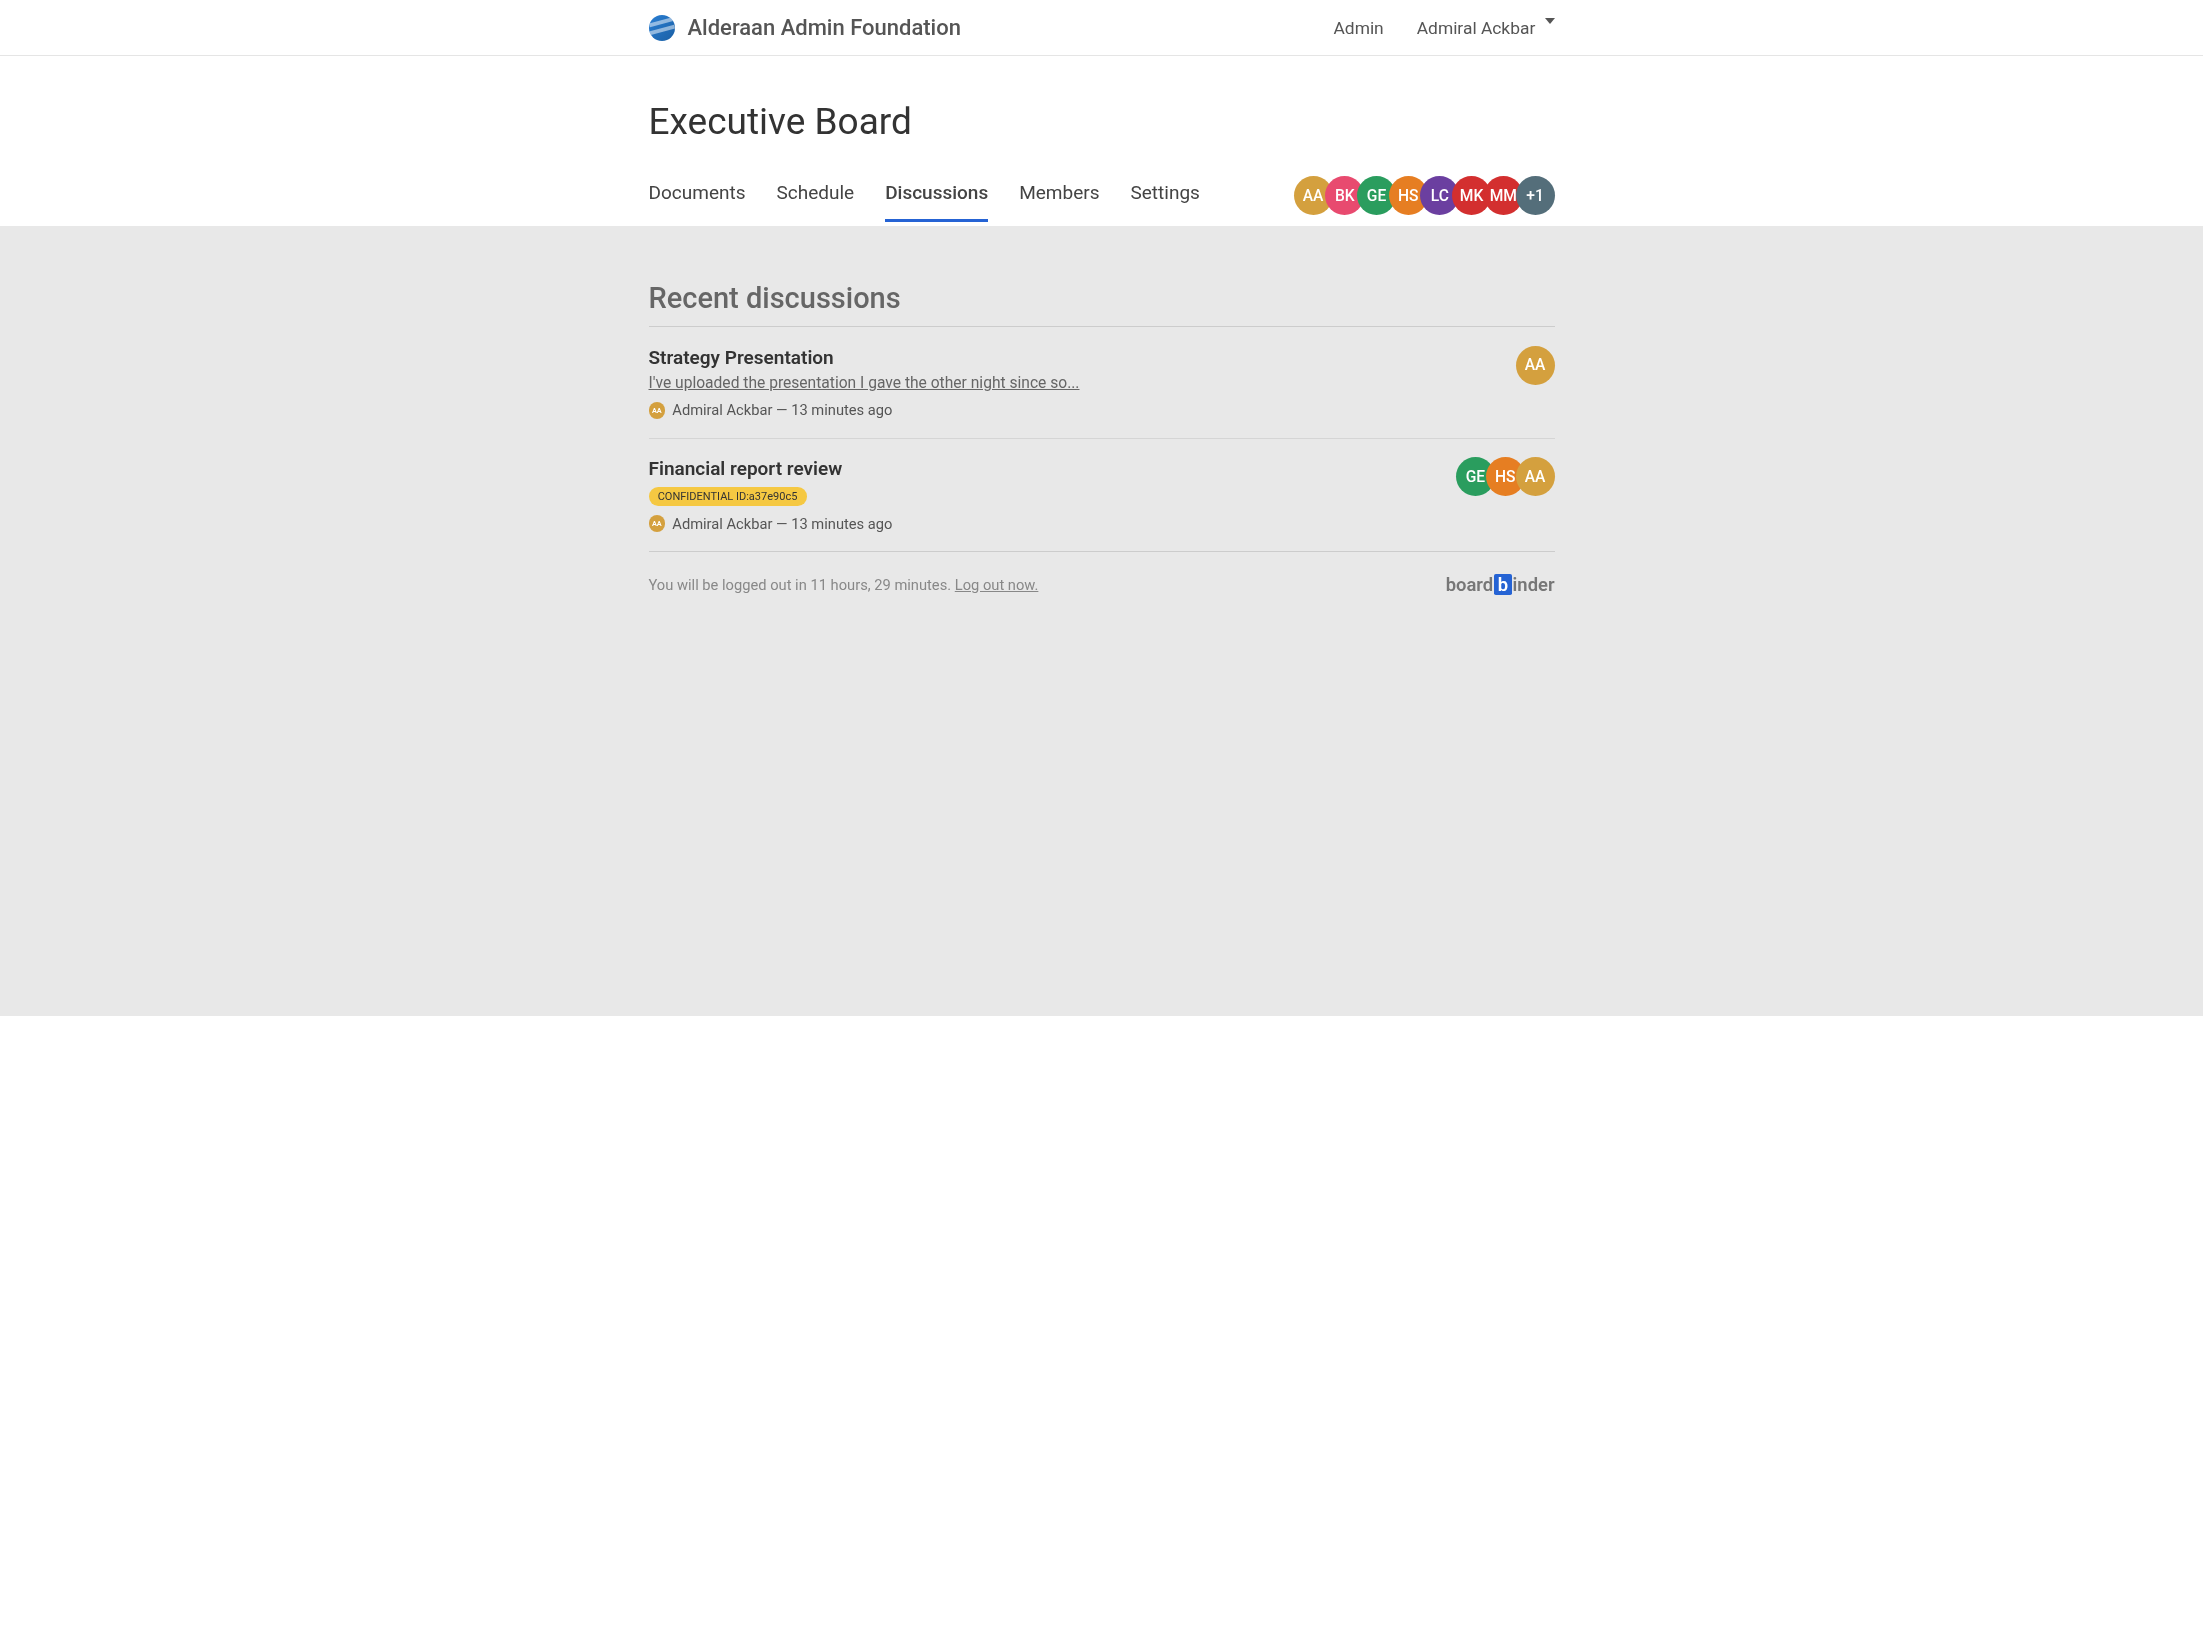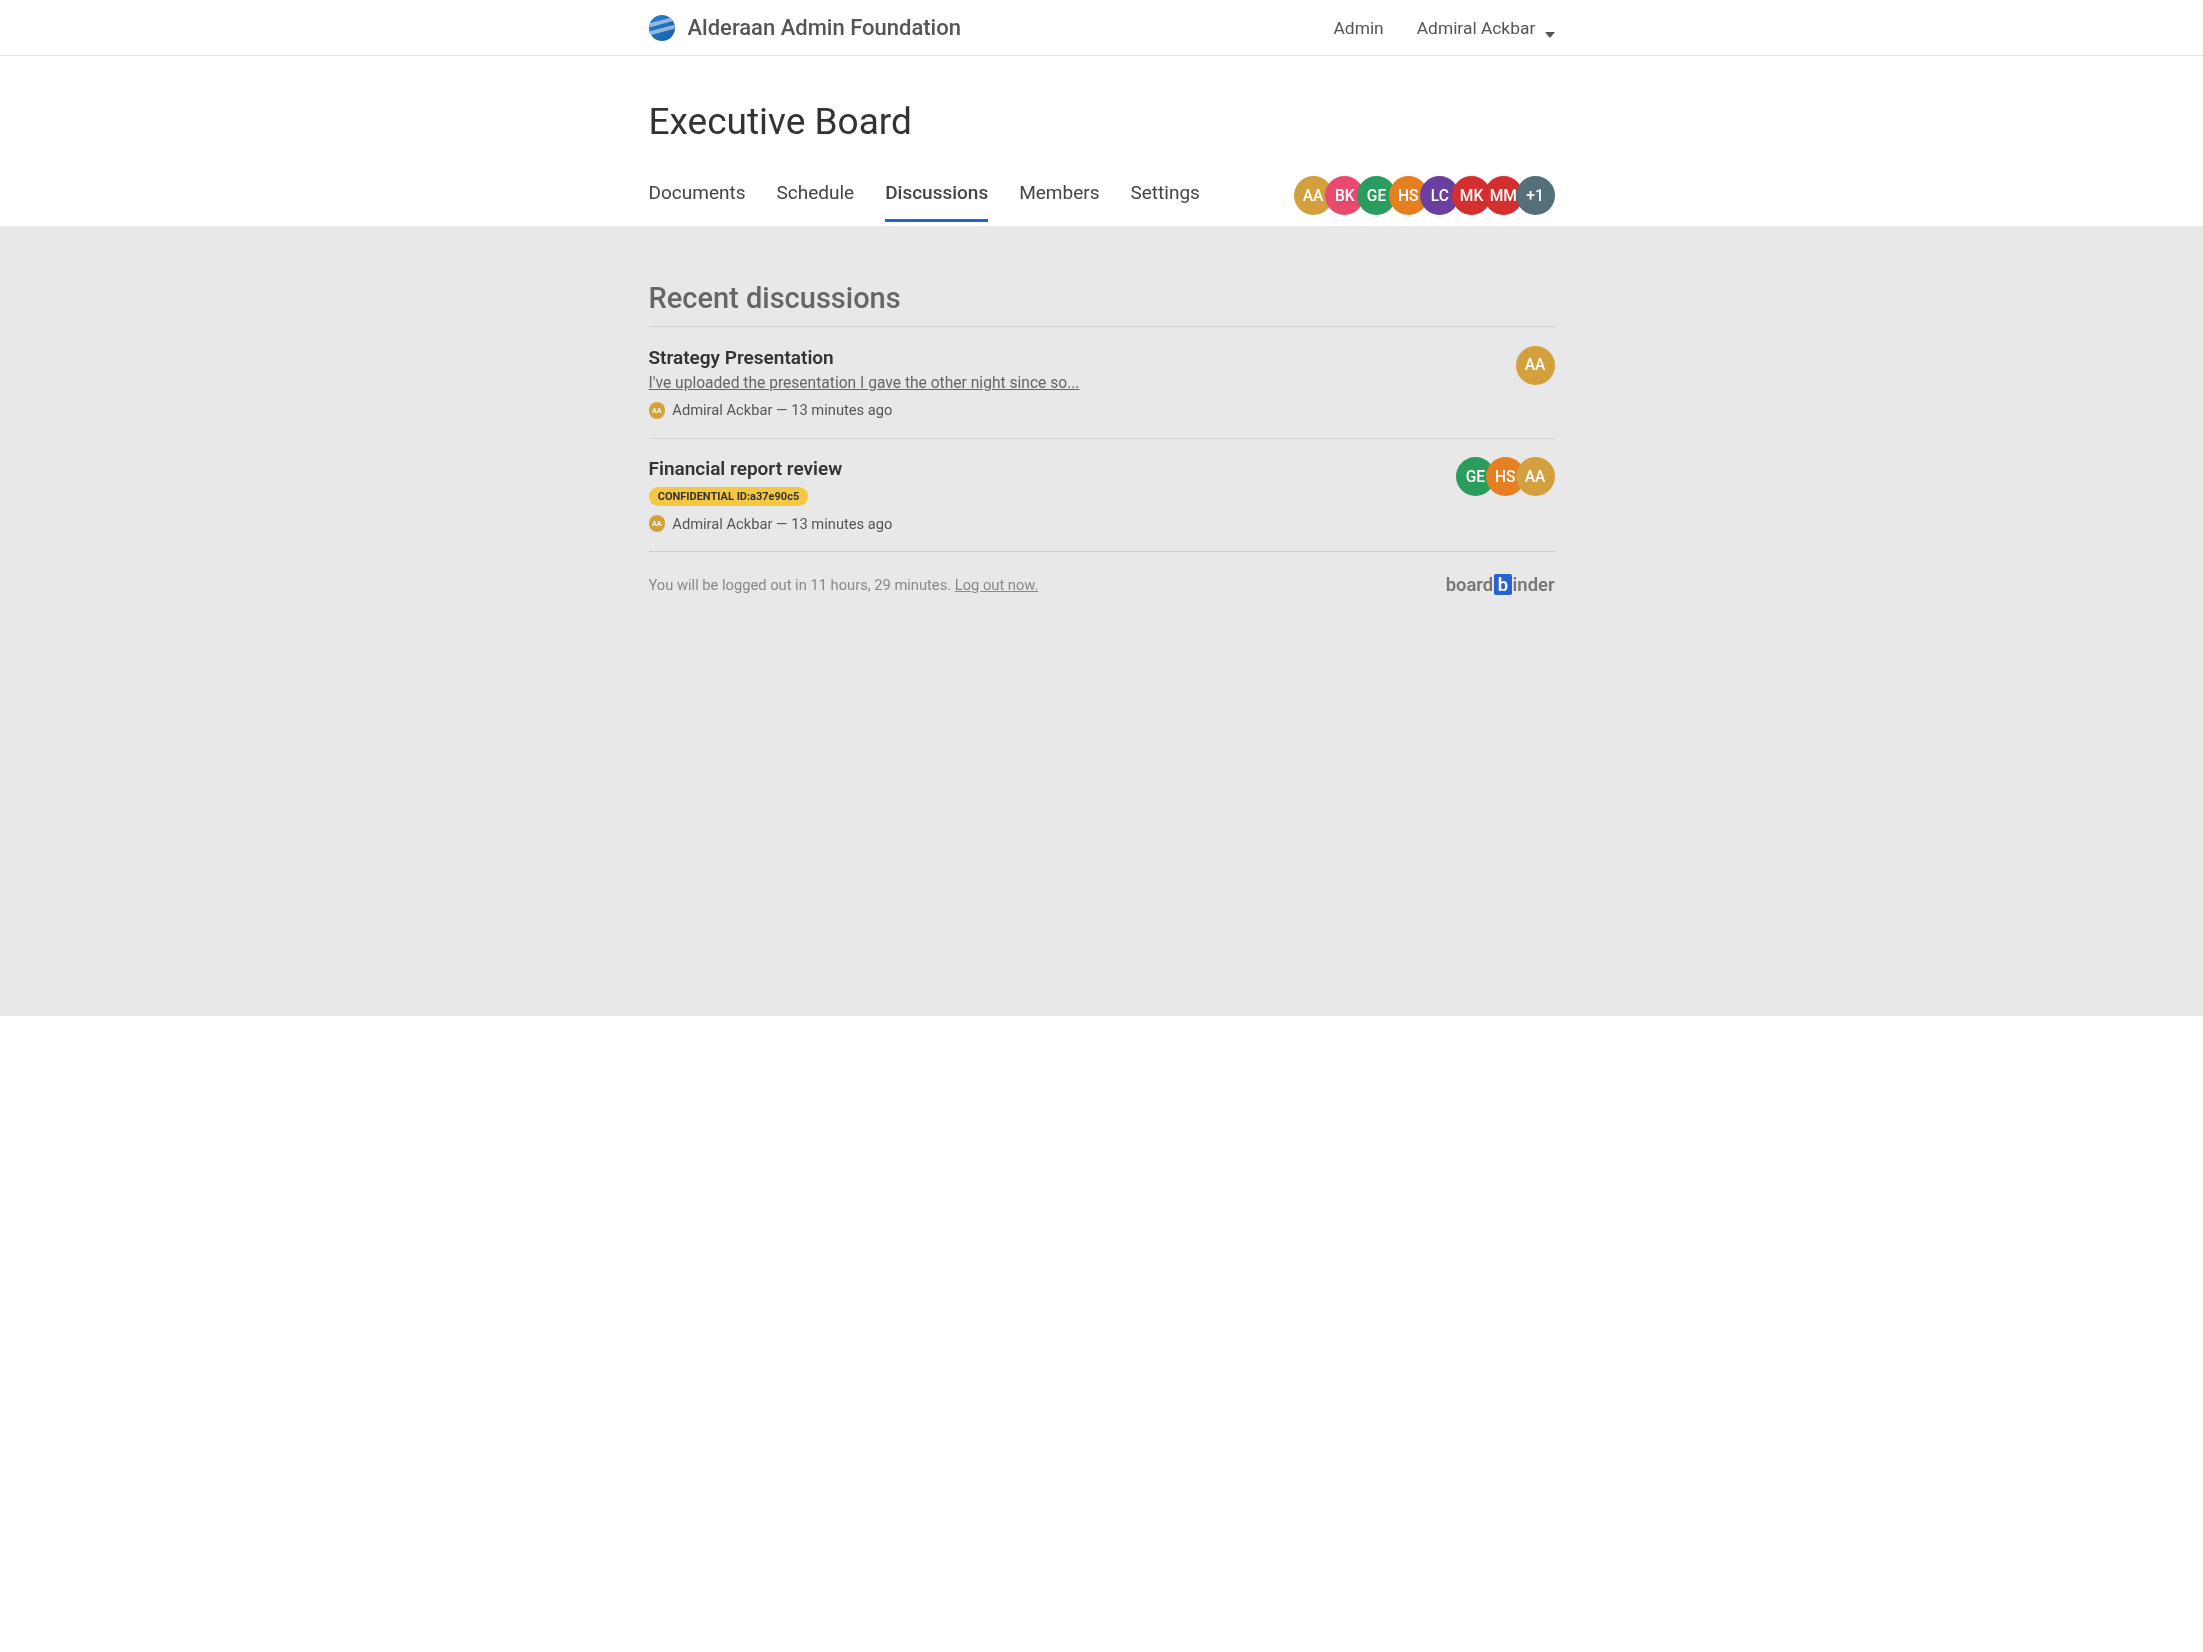--- a/index.html
+++ b/index.html
@@ -70,21 +70,21 @@
       align-items: center;
       gap: 33px;
     }
     .topbar-link {
       font-size: 17.4px;
       color: #555;
       cursor: pointer;
     }
     .user-menu {
       display: flex;
-      align-items: flex-end;
+      align-items: flex-start;
       gap: 9.2px;
       cursor: pointer;
     }
     .caret-down {
       width: 0;
       height: 0;
       border-left: 5.5px solid transparent;
       border-right: 5.5px solid transparent;
       border-top: 6.4px solid #555;
     }
@@ -203,21 +203,21 @@
     }
     .meta-text {
       font-size: 14.7px;
       color: #555;
     }
     .badge {
       display: inline-block;
       background: #f5c842;
       color: #333;
       font-size: 11px;
-      font-weight: 700;
+      font-weight: 400;
       padding: 2.8px 9.2px;
       border-radius: 9.2px;
       margin-bottom: 9.2px;
     }
     .discussion-avatars {
       display: flex;
     }
     .discussion-avatars .avatar {
       margin-left: -9.2px;
     }

